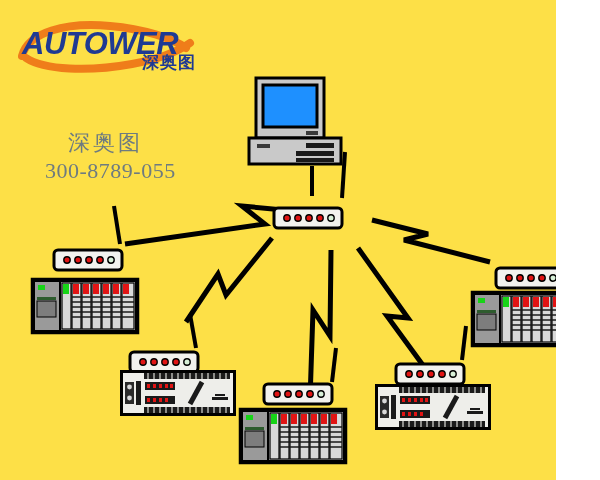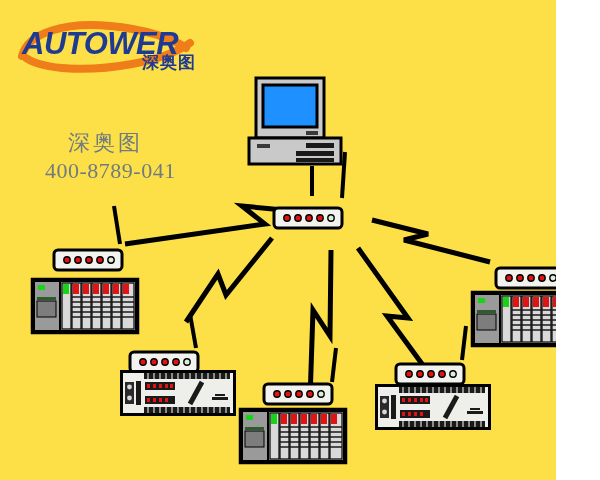--- a/index.html
+++ b/index.html
@@ -96,21 +96,21 @@
       <path d="M8 40 C 14 16, 52 6, 96 10 C 130 13, 158 22, 172 32" fill="none" stroke="#EF7D1A" stroke-width="8" stroke-linecap="round"></path>
       <path d="M12 42 C 30 54, 74 56, 118 48 C 146 43, 166 34, 176 27" fill="none" stroke="#EF7D1A" stroke-width="8" stroke-linecap="round"></path>
 
       <text x="8" y="38" font-family="Liberation Sans, sans-serif" font-size="31" font-weight="bold" font-style="italic" fill="#1F3A93" letter-spacing="-0.5">AUTOWER</text>
 
       <text x="128" y="52" font-family="Liberation Sans, sans-serif" font-size="17" font-weight="bold" fill="#1F3A93" letter-spacing="1">深奥图</text>
     </svg>
   </div>
 
   <div id="brand-cn">深奥图</div>
-  <div id="brand-phone">400-8789-041</div>
+  <div id="brand-phone">300-8789-055</div>
 
   <svg id="links" viewBox="0 0 600 480">
 
     <line x1="312" y1="166" x2="312" y2="196" stroke="#000" stroke-width="4"></line>
 
     <path d="M305 212 L 242 206 L 265 224 L 125 244" fill="none" stroke="#000" stroke-width="5" stroke-linejoin="miter"></path>
 
     <path d="M372 220 L 428 234 L 404 240 L 490 262" fill="none" stroke="#000" stroke-width="5" stroke-linejoin="miter"></path>
 
     <path d="M272 238 L 226 295 L 218 274 L 186 322" fill="none" stroke="#000" stroke-width="5" stroke-linejoin="miter"></path>

